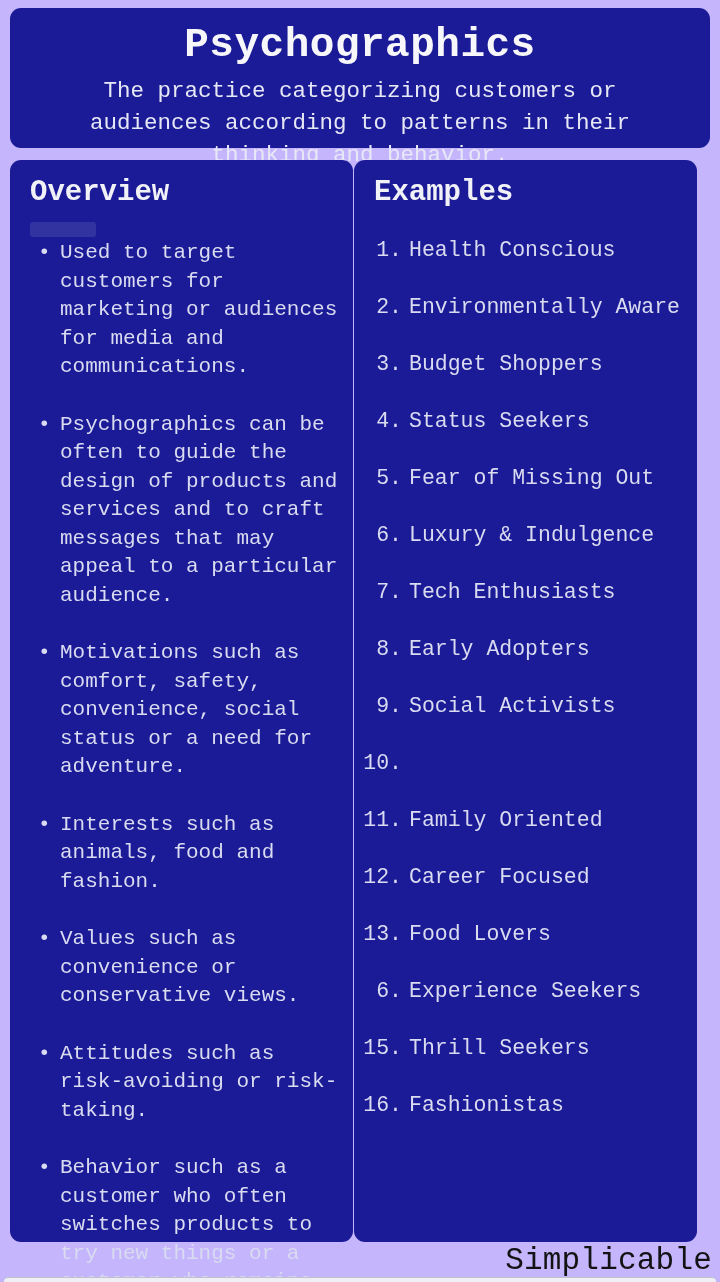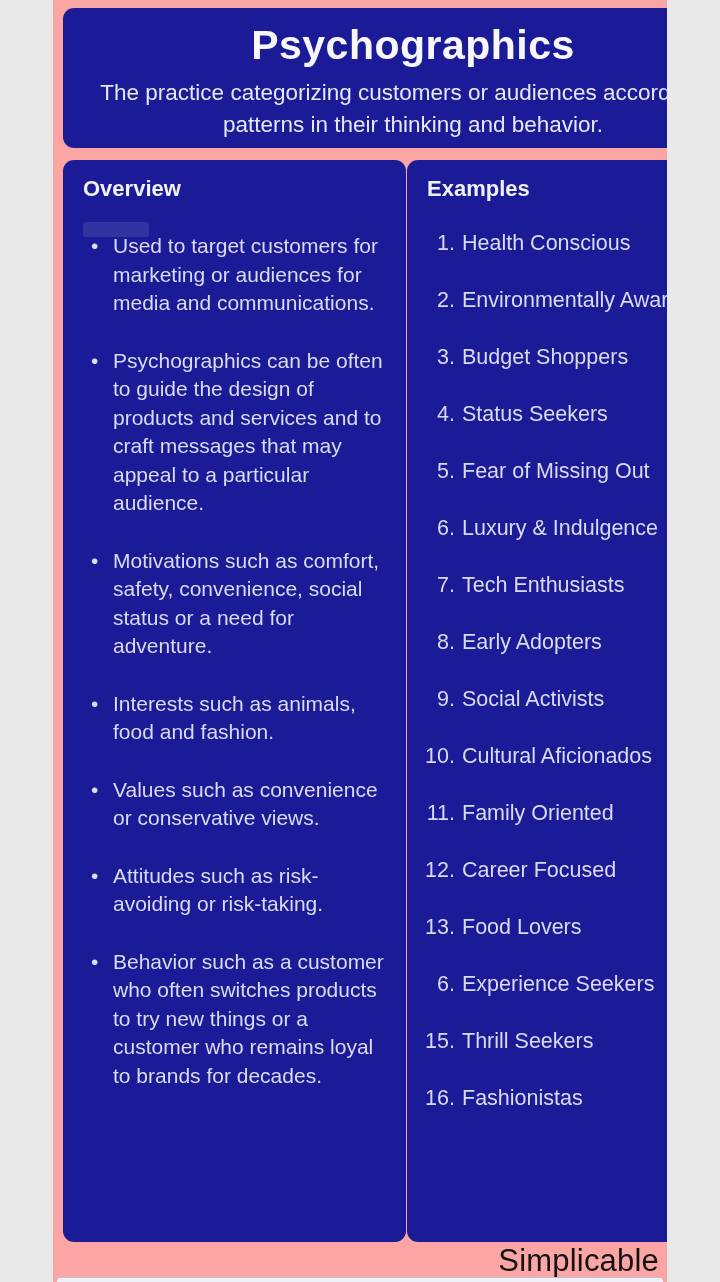--- a/index.html
+++ b/index.html
@@ -1,22 +1,22 @@
 <!DOCTYPE html>
 <html><head>
 <meta charset="utf-8">
 <style>
   * { margin: 0; padding: 0; box-sizing: border-box; }
   html, body { background: #e9e9e9; }
   .page {
     position: relative;
-    width: 614px;
+    width: 720px;
     height: 1282px;
-    background: #fca5a5;
-    font-family: Liberation Sans, sans-serif;
+    background: #c4b5fd;
+    font-family: Liberation Mono, monospace;
     overflow: hidden;
     margin: 0 auto;
   }
   .panel {
     position: absolute;
     background: #1b1b97;
     border-radius: 11px;
   }
   
   .header-panel { left: 10px; top: 8px; width: 700px; height: 140px; text-align: center; }
@@ -32,21 +32,21 @@
     width: 630px;
     font-size: 22.5px;
     line-height: 1.42;
     color: #e7e8f6;
   }
   
   .left-panel  { left: 10px;  top: 160px; width: 343px; height: 1082px; }
   .right-panel { left: 354px; top: 160px; width: 343px; height: 1082px; }
   .panel-heading {
     margin: 16px 0 0 20px;
-    font-size: 22px;
+    font-size: 29px;
     font-weight: 700;
     color: #f1f1f8;
   }
   .heading-artifact {
     position: absolute;
     left: 20px; top: 62px;
     width: 66px; height: 15px;
     border-radius: 3px;
     background: rgba(255,255,255,0.10);
   }
@@ -197,21 +197,20 @@
           <span class="ex-label">Early Adopters</span>
         </div>
 
         <div class="ex-item">
           <span class="ex-num">9.</span>
           <span class="ex-label">Social Activists</span>
         </div>
 
         <div class="ex-item">
           <span class="ex-num">10.</span>
-          <span class="ex-label">Cultural Aficionados</span>
         </div>
 
         <div class="ex-item">
           <span class="ex-num">11.</span>
           <span class="ex-label">Family Oriented</span>
         </div>
 
         <div class="ex-item">
           <span class="ex-num">12.</span>
           <span class="ex-label">Career Focused</span>

